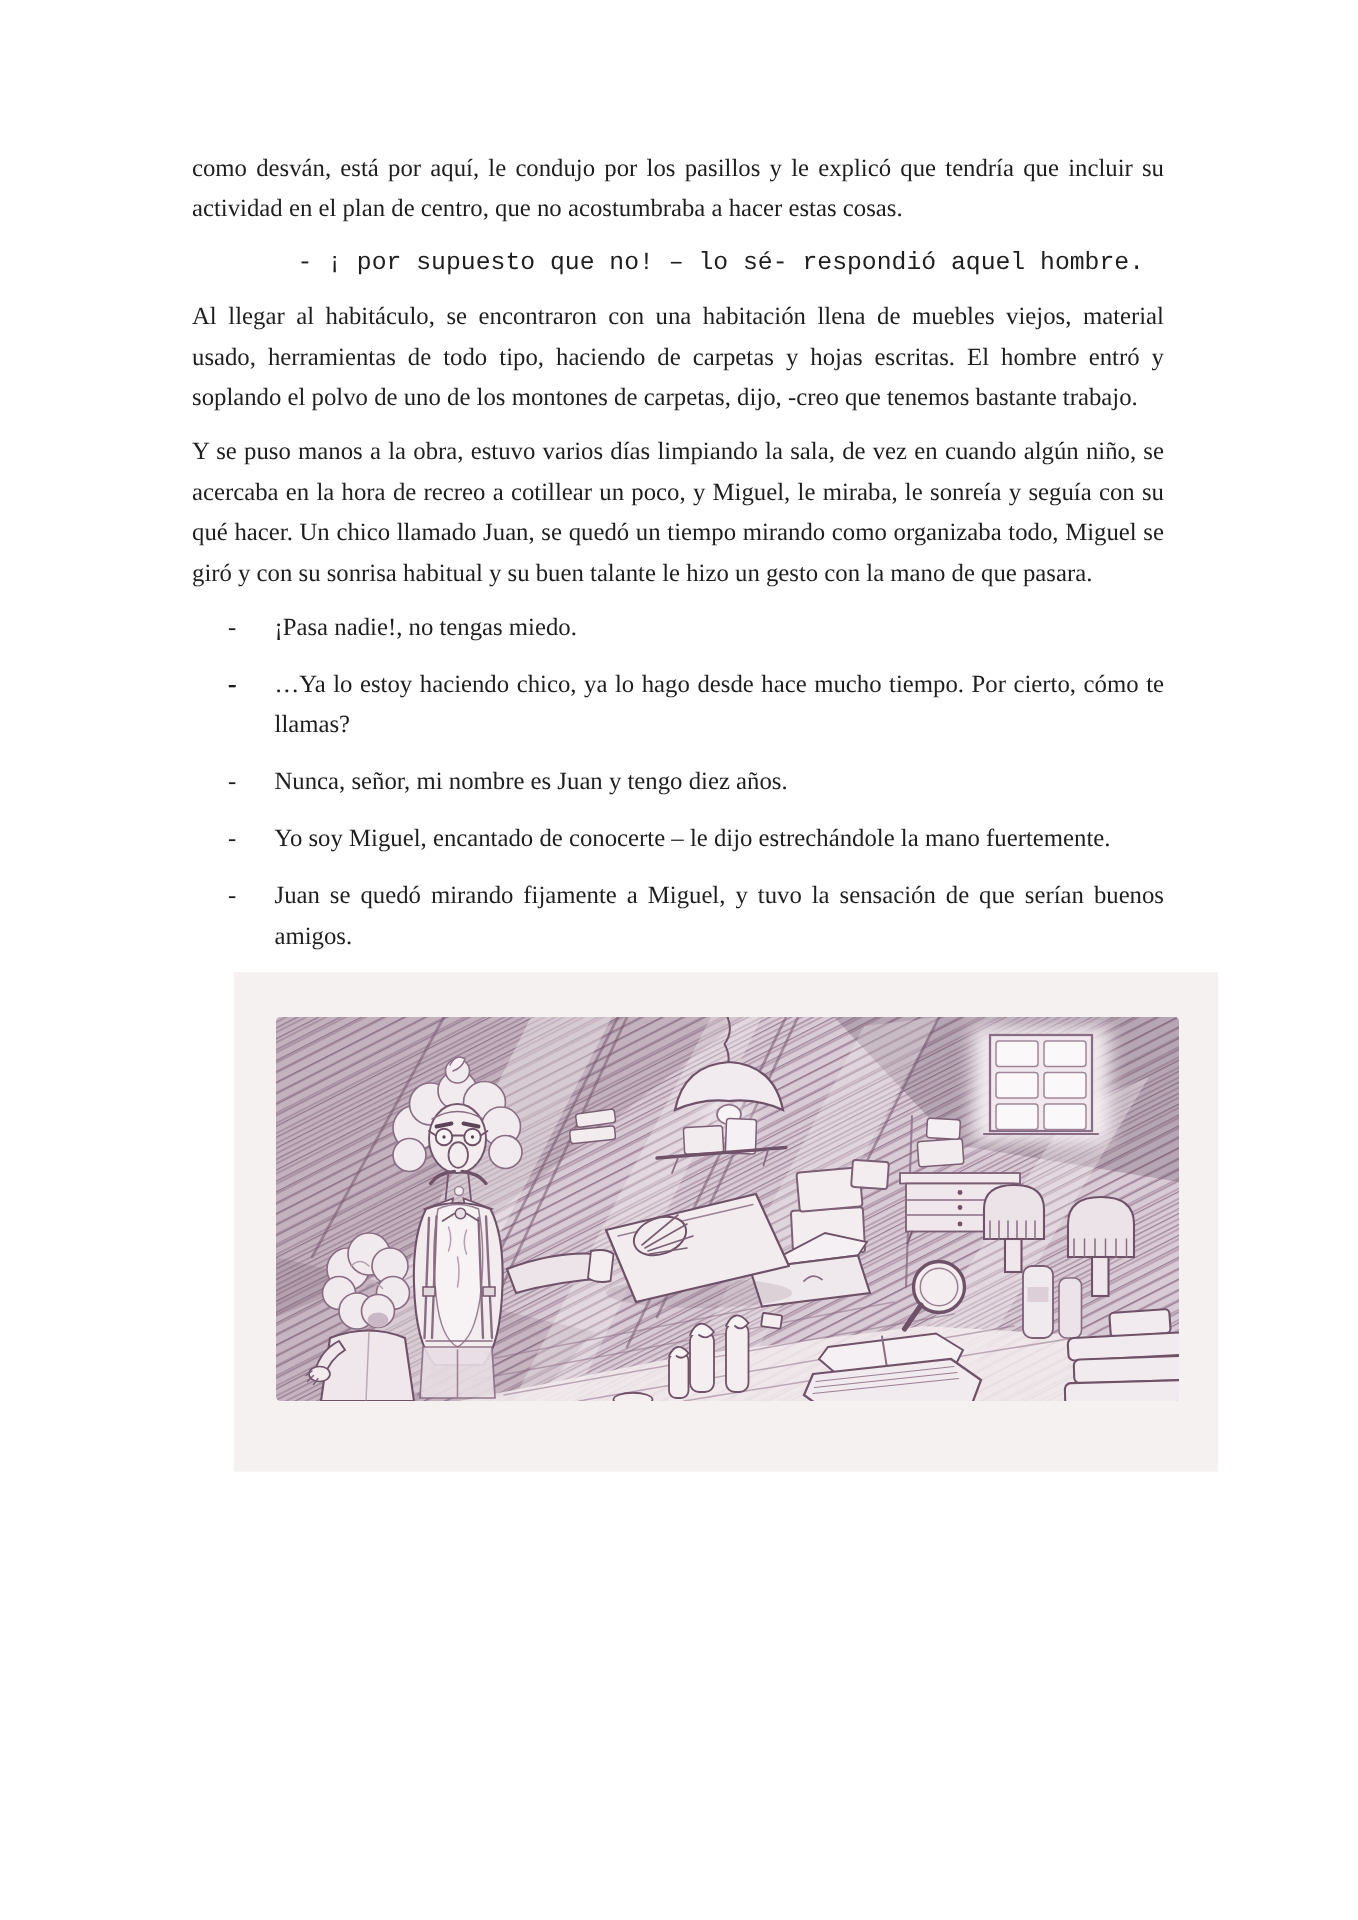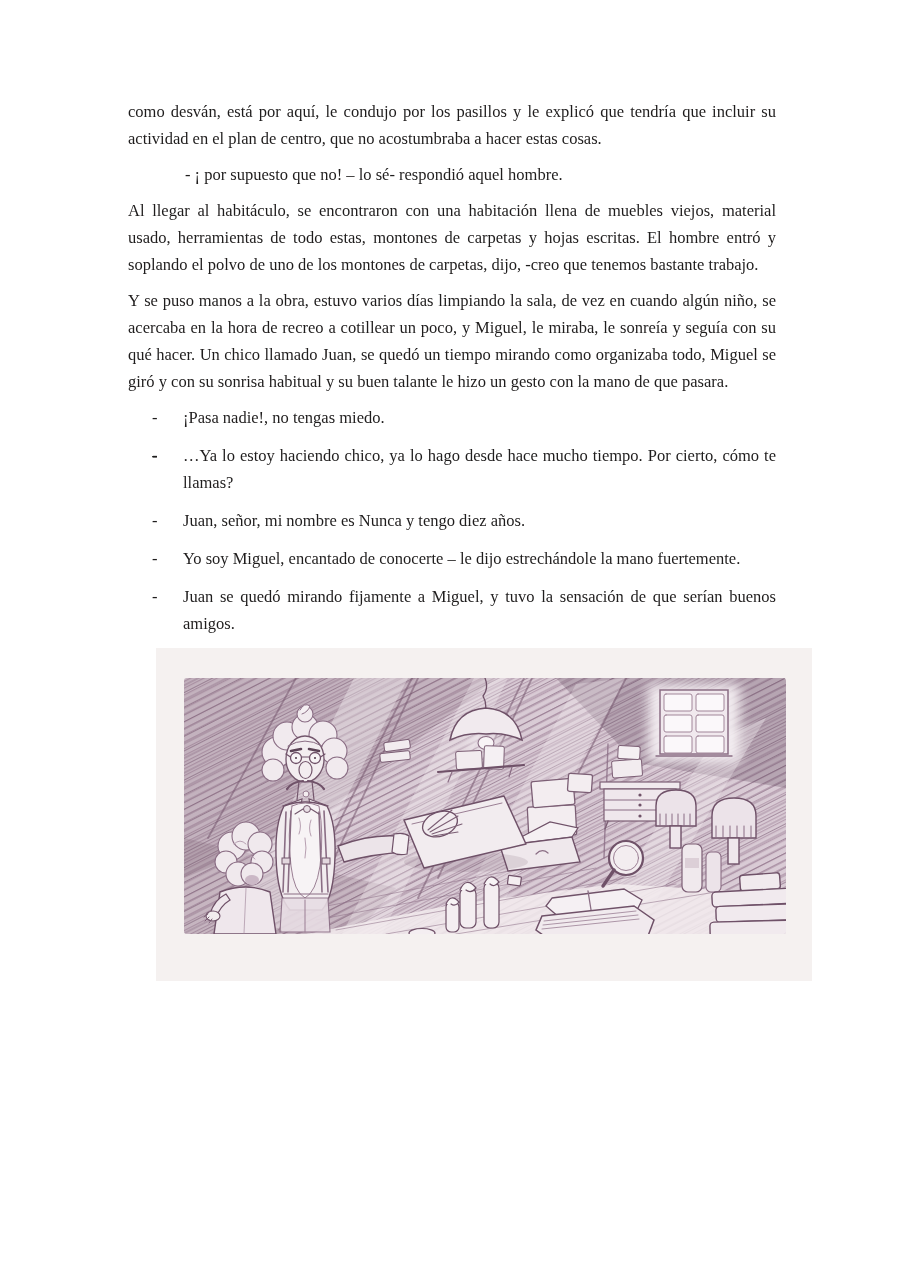--- a/index.html
+++ b/index.html
@@ -17,21 +17,22 @@
     margin:0 0 9px 0;
     font-size:16.5px;
     line-height:27px;
     text-align:justify;
   }
   .inline-dialogue{
     margin:9px 0;
     padding-left:57px;
     font-size:16.5px;
     line-height:27px;
-    text-align:left;
+    text-align:center;
+    font-family:Liberation Mono, monospace;
   }
   .dlg-list{margin:0;padding:0;list-style:none;}
   .dlg-item{
     position:relative;
     padding-left:55px;
     font-size:16.5px;
     line-height:27px;
     margin-bottom:11px;
     text-align:justify;
   }
@@ -49,21 +50,21 @@
 </style>
 </head>
 <body>
 
 <div class="page">
 
   <p class="para">como desván, está por aquí, le condujo por los pasillos y le explicó que tendría que incluir su actividad  en el plan de centro, que no acostumbraba a hacer estas cosas.</p>
 
   <p class="inline-dialogue">- ¡ por supuesto que no! – lo sé- respondió aquel hombre.</p>
 
-  <p class="para">Al llegar al habitáculo, se encontraron con una habitación llena de muebles viejos, material usado, herramientas de todo estas, montones de carpetas y hojas escritas. El hombre entró y soplando el polvo de uno de los montones de carpetas, dijo, -creo que tenemos bastante trabajo.</p>
+  <p class="para">Al llegar al habitáculo, se encontraron con una habitación llena de muebles viejos, material usado, herramientas de todo tipo, haciendo de carpetas y hojas escritas. El hombre entró y soplando el polvo de uno de los montones de carpetas, dijo, -creo que tenemos bastante trabajo.</p>
 
   <p class="para">Y se puso manos a la obra, estuvo varios días limpiando la sala, de vez en cuando algún niño, se acercaba en la hora de recreo a cotillear un poco, y Miguel, le miraba, le sonreía y seguía con su qué hacer. Un chico llamado Juan, se quedó un tiempo mirando como organizaba todo, Miguel se giró y con su sonrisa habitual y su buen talante le hizo un gesto con la mano de que pasara.</p>
 
   <ul class="dlg-list">
     <li class="dlg-item">
       <span class="dash">-</span>
       <span>¡Pasa nadie!, no tengas miedo.</span>
     </li>
     <li class="dlg-item">
       <span class="dash">-</span>
@@ -73,21 +74,21 @@
     </li>
     <li class="dlg-item">
       <span class="dash">-</span>
     </li>
     <li class="dlg-item">
       <span class="dash">-</span>
       <span>…Ya lo estoy haciendo chico, ya lo hago desde hace mucho tiempo. Por cierto, cómo te llamas?</span>
     </li>
     <li class="dlg-item">
       <span class="dash">-</span>
-      <span>Juan, señor, mi nombre es Nunca y tengo diez años.</span>
+      <span>Nunca, señor, mi nombre es Juan y tengo diez años.</span>
     </li>
     <li class="dlg-item">
       <span class="dash">-</span>
       <span>Yo soy Miguel, encantado de conocerte – le dijo estrechándole la mano fuertemente.</span>
     </li>
     <li class="dlg-item">
       <span class="dash">-</span>
       <span>Juan se quedó mirando fijamente a Miguel, y tuvo la sensación de que serían buenos amigos.</span>
     </li>
   </ul>

